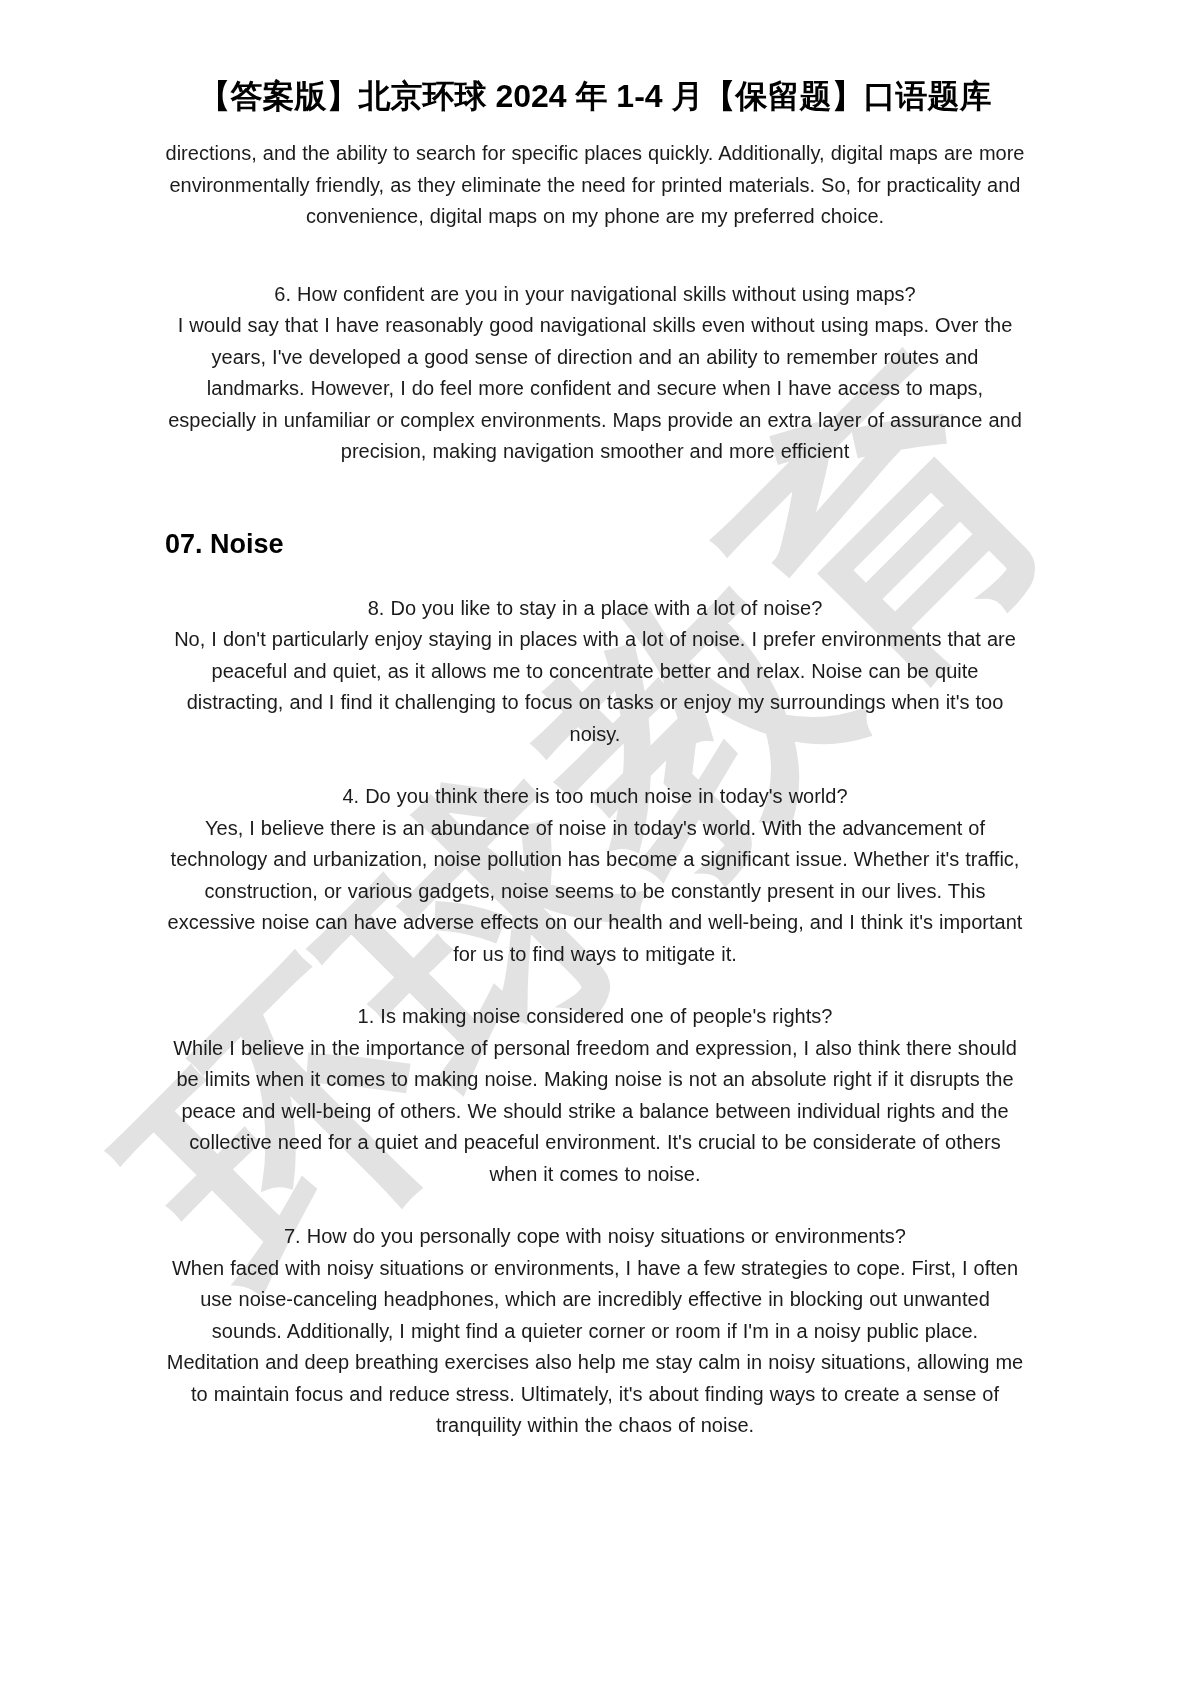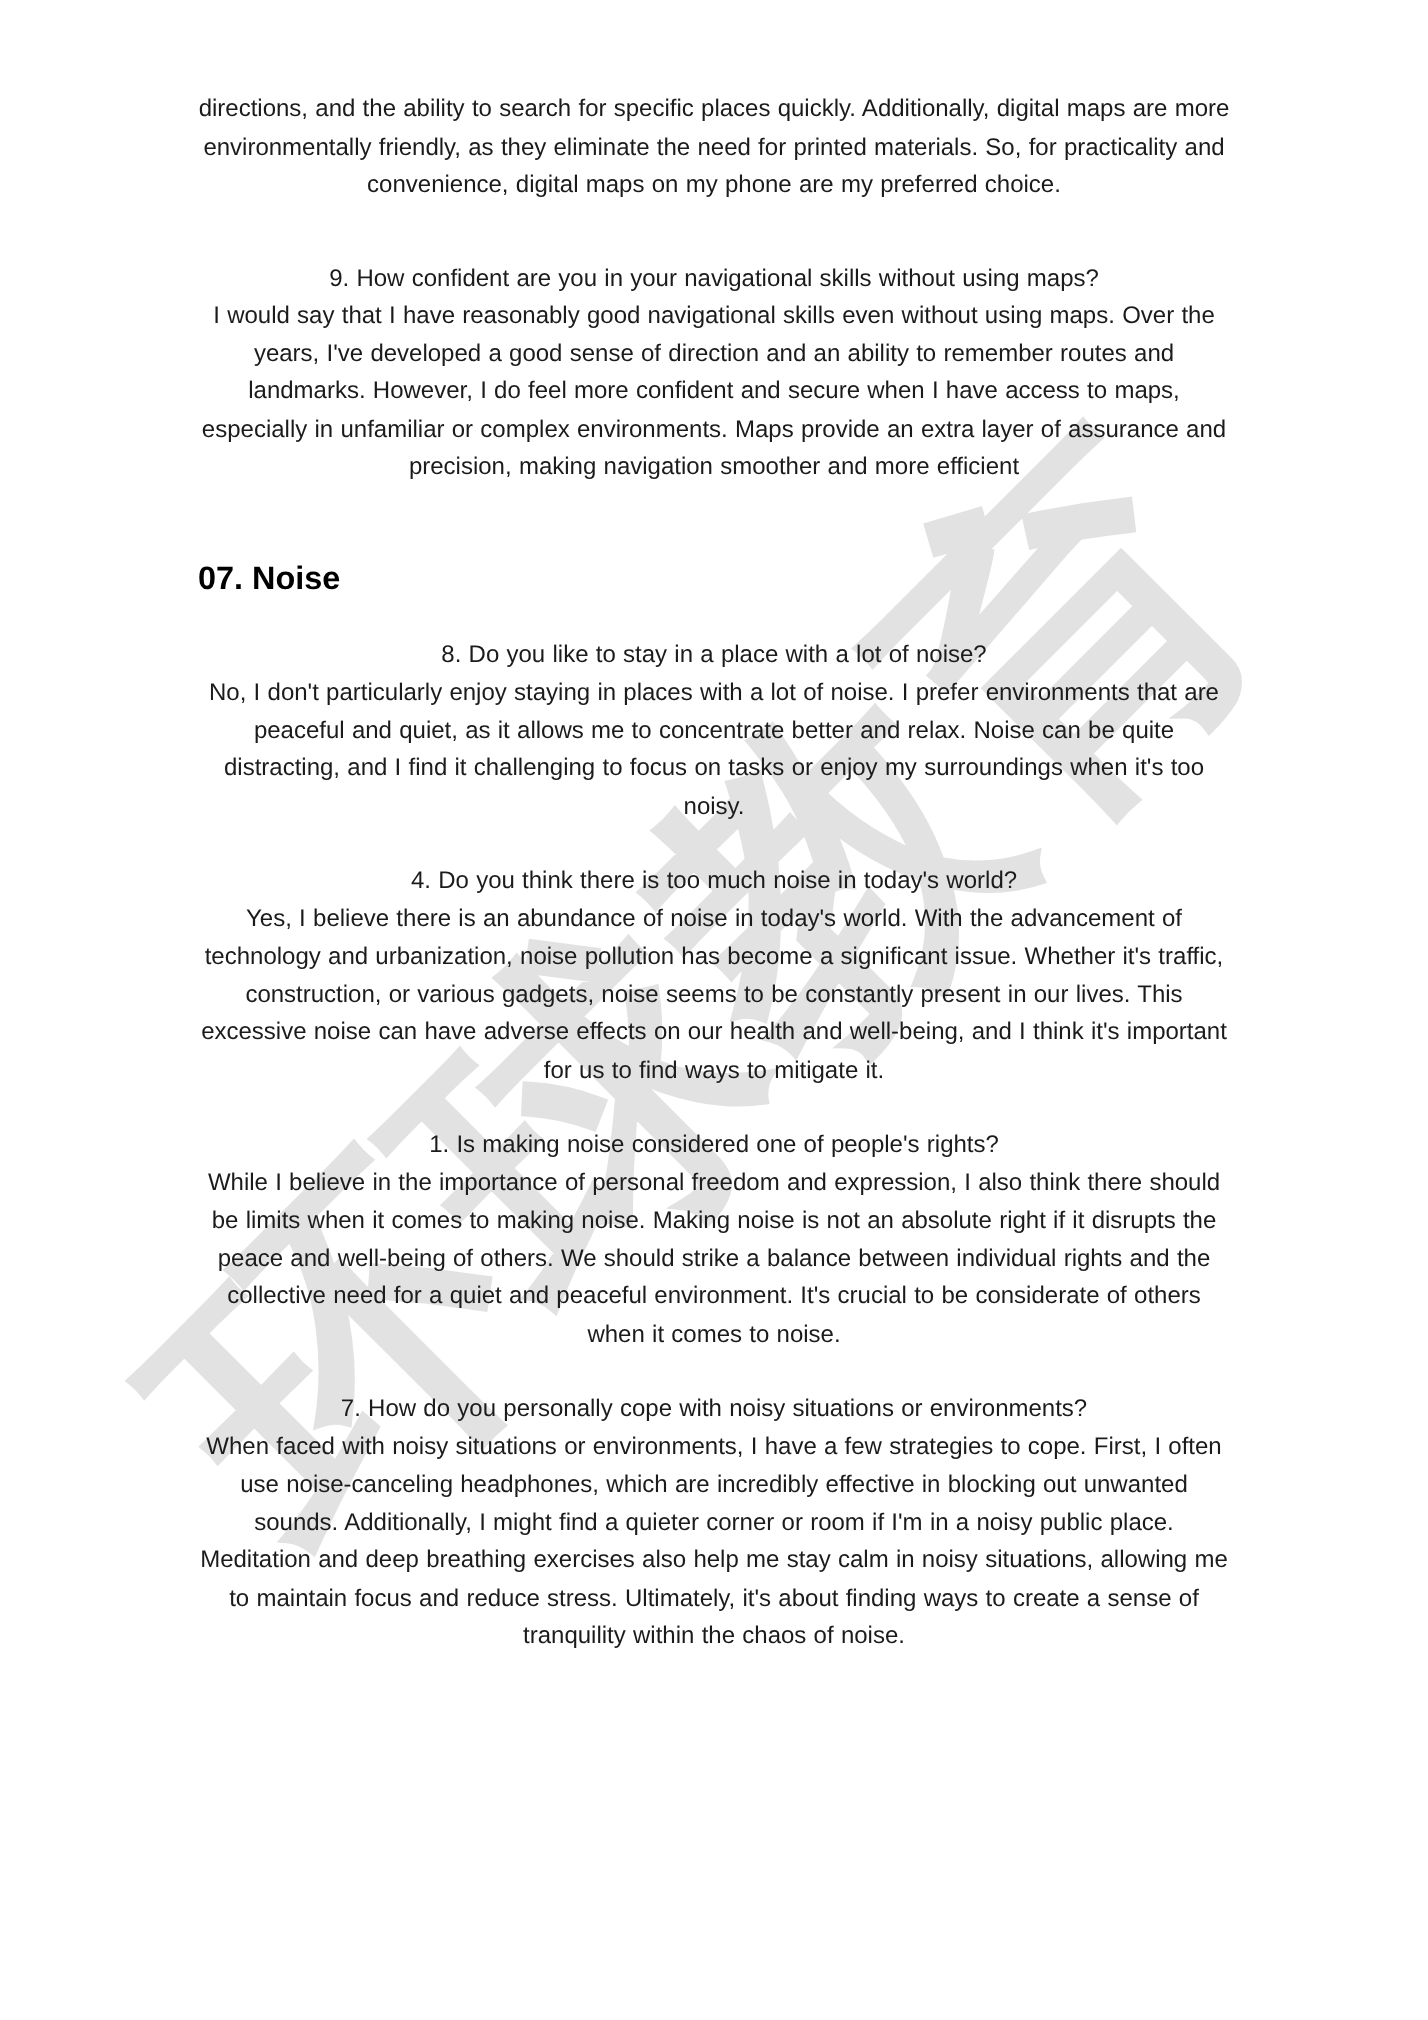--- a/index.html
+++ b/index.html
@@ -59,25 +59,26 @@
 </style>
 </head>
 <body>
 
 <div class="page">
 
   <div class="watermark">环球教育</div>
 
   <div class="content">
 
+    <h1 class="doc-title">【答案版】北京环球 2024 年 1-4 月【保留题】口语题库</h1>
 
     <p class="para">directions, and the ability to search for specific places quickly. Additionally, digital maps are more environmentally friendly, as they eliminate the need for printed materials. So, for practicality and convenience, digital maps on my phone are my preferred choice.</p>
 
     <div class="qa qa-maps">
-      <p class="question">9. How confident are you in your navigational skills without using maps?</p>
+      <p class="question">6. How confident are you in your navigational skills without using maps?</p>
       <p class="answer">I would say that I have reasonably good navigational skills even without using maps. Over the years, I've developed a good sense of direction and an ability to remember routes and landmarks. However, I do feel more confident and secure when I have access to maps, especially in unfamiliar or complex environments. Maps provide an extra layer of assurance and precision, making navigation smoother and more efficient</p>
     </div>
 
     <h2 class="section-heading">07. Noise</h2>
 
     <div class="qa">
       <p class="question">8. Do you like to stay in a place with a lot of noise?</p>
       <p class="answer">No, I don't particularly enjoy staying in places with a lot of noise. I prefer environments that are peaceful and quiet, as it allows me to concentrate better and relax. Noise can be quite distracting, and I find it challenging to focus on tasks or enjoy my surroundings when it's too noisy.</p>
     </div>
 

